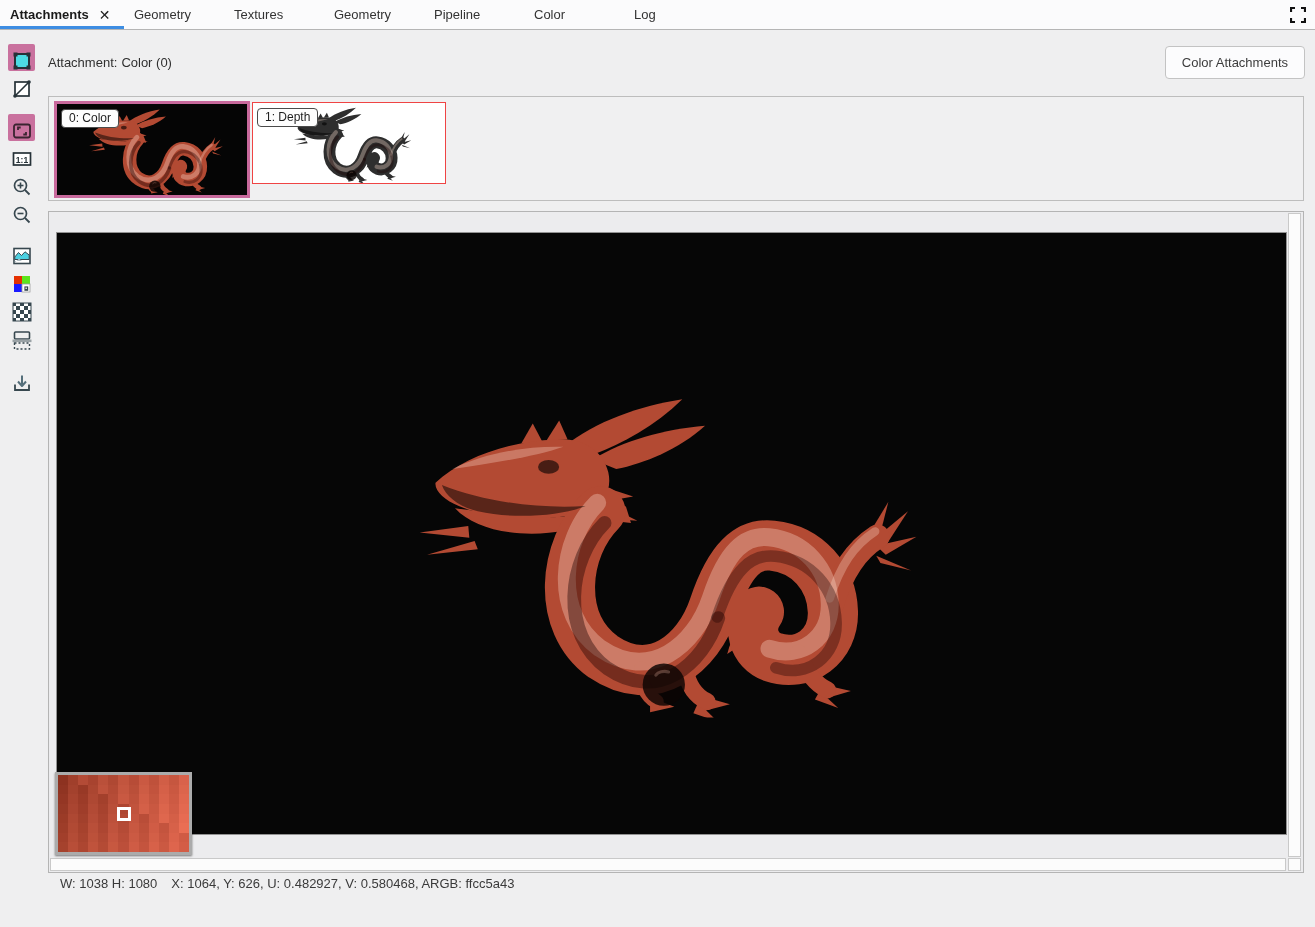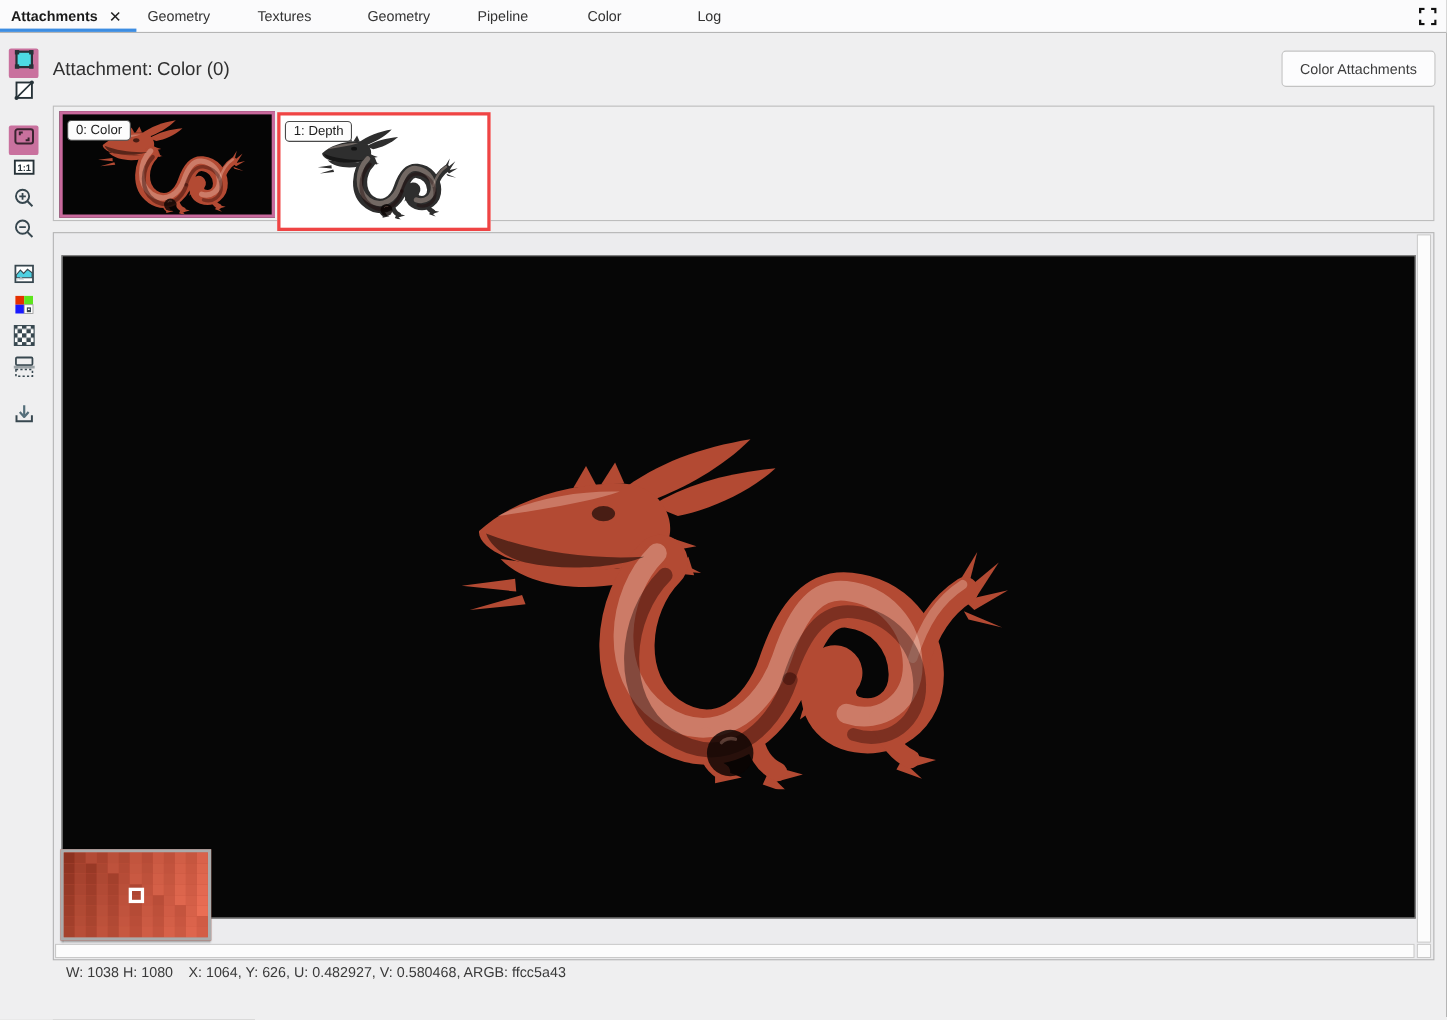--- a/index.html
+++ b/index.html
@@ -14,38 +14,38 @@
     cursor:default; position:relative; white-space:nowrap; }
   .tab.active { width:124px; font-weight:bold; color:#1a1a1a; display:flex; align-items:center; gap:10px; }
   .tab.active::after { content:""; position:absolute; left:0; right:0; bottom:0; height:3px; background:#3d8de2; }
   .tab-close { font-weight:normal; font-size:14px; color:#222; line-height:1; }
   .fullscreen-btn { position:absolute; right:9px; top:7px; width:16px; height:16px; }
 
   
   .sidebar { position:absolute; top:30px; left:0; bottom:0; width:48px; background:#efeff0;
     display:flex; flex-direction:column; align-items:flex-start; padding:14px 0 0 8px; }
   .tool { width:27px; height:27px; margin-bottom:1px; border-radius:2px;
-    display:flex; align-items:flex-start; justify-content:center; background:transparent; border:none; }
+    display:flex; align-items:flex-end; justify-content:center; background:transparent; border:none; }
   .tool.selected { background:#c9719e; }
   .gap-a { height:14px; } .gap-b { height:13px; } .gap-c { height:15px; }
 
   
   .attach-header { position:absolute; top:44px; left:48px; right:10px; height:37px;
     display:flex; align-items:center; }
-  .attach-label { font-size:17px; color:#2f2f2f; }
+  .attach-label { font-size:13px; color:#2f2f2f; }
   .attach-label .val { margin-left:4px; }
   .hide-btn { margin-left:auto; height:33px; padding:0 16px; font-size:13px; color:#3c3c3c;
     background:#fcfcfd; border:1px solid #c3c3c3; border-radius:4px; font-family:inherit; }
 
   
   .thumb-strip { position:absolute; top:96px; left:48px; width:1256px; height:105px;
     background:#f0f0f1; border:1px solid #bdbdbd; display:flex; padding:4px 0 0 5px; }
   .thumb { position:relative; width:196px; height:97px; margin-right:2px; }
   .thumb.sel { border:3px solid #c8699c; background:#050505; }
-  .thumb.plain { border:3px solid #ef4444; background:#ffffff; margin-top:1px; width:194px; height:108px; }
+  .thumb.plain { border:1px solid #ef4444; background:#ffffff; margin-top:1px; width:194px; height:82px; }
   .thumb-badge { position:absolute; top:5px; left:4px; z-index:3; background:#fdfdfd;
     border:1px solid #4a4a4a; border-radius:4px; font-size:12px; color:#1d1d1d; padding:1px 7px 2px; }
   .thumb svg.dragon { position:absolute; inset:0; width:100%; height:100%; }
   .thumb.plain svg.dragon { width:72%; left:14%; }
 
   
   .viewport { position:absolute; top:211px; left:48px; width:1256px; height:662px;
     background:#ececee; border:1px solid #b4b4b4; }
   .fb-image { position:absolute; left:7px; top:20px; width:1231px; height:603px;
     background:#060606; border:1px solid #929292; }

